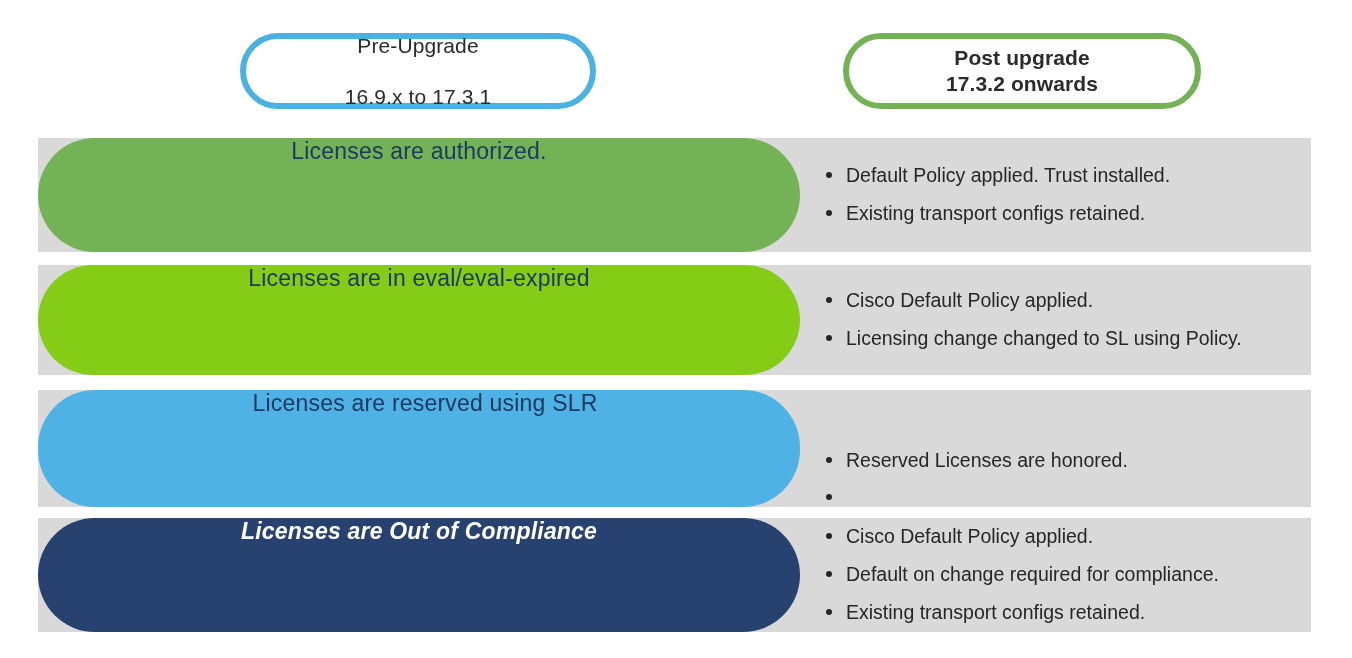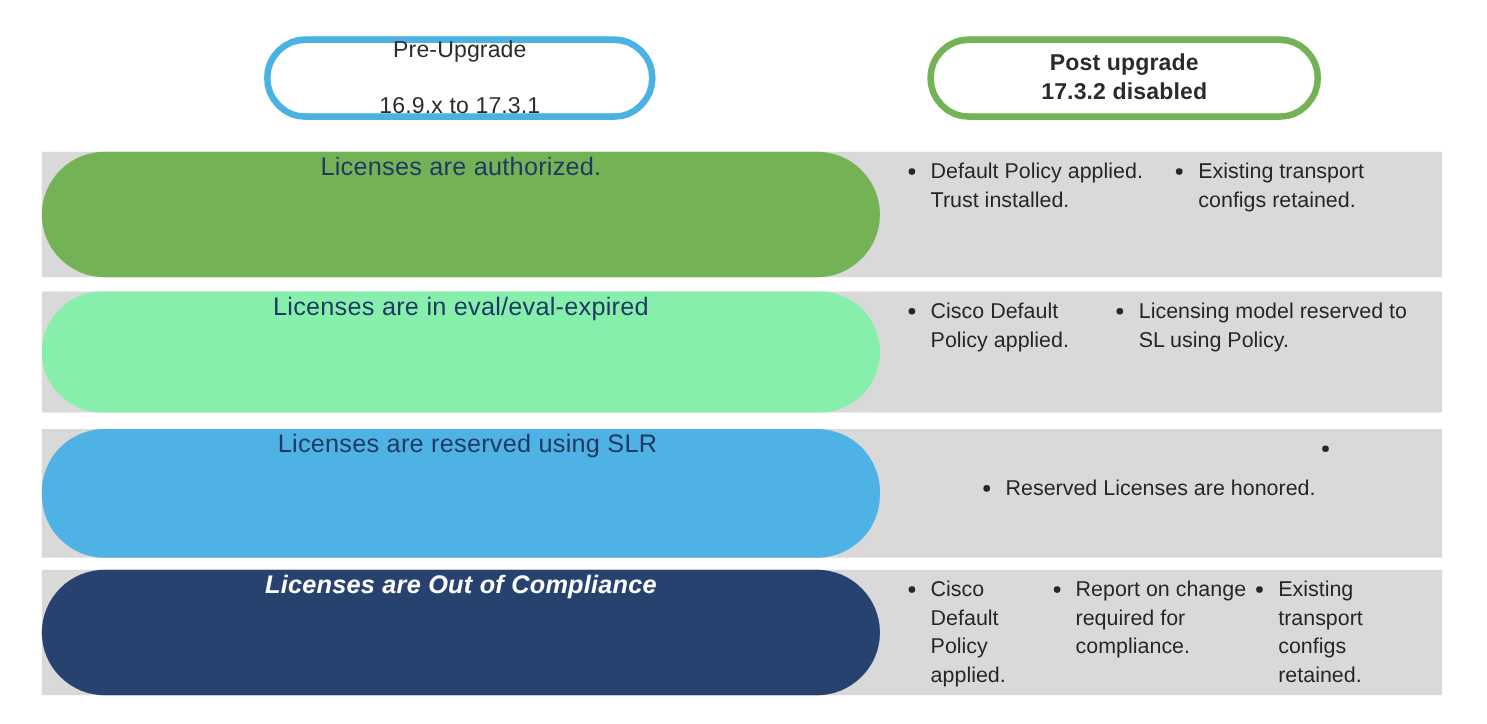--- a/index.html
+++ b/index.html
@@ -98,21 +98,21 @@
     font-weight: bold;
     font-style: italic;
   }
   .row-notes {
     position: absolute;
     left: 820px;
     top: 0;
     width: 470px;
     height: 100%;
     display: flex;
-    flex-direction: row;
+    flex-direction: column;
     justify-content: center;
     box-sizing: border-box;
   }
   .note {
     position: relative;
     padding-left: 26px;
     color: #262626;
     font-size: 19.5px;
     line-height: 1.33;
     margin: 6px 0;
@@ -138,21 +138,21 @@
 
 <div id="diagram">
 
   <div class="header-row">
     <div class="header-pill" id="pill-pre" style="border-color: rgb(73, 178, 227);">
       <span class="l1" style="color: rgb(43, 43, 43);">Pre-Upgrade</span>
       <span class="l2" style="color: rgb(43, 43, 43); margin-top: 25px;">16.9.x to 17.3.1</span>
     </div>
     <div class="header-pill" id="pill-post" style="border-color: rgb(116, 178, 86);">
       <span class="l1" style="color: rgb(43, 43, 43);">Post upgrade</span>
-      <span class="l2" style="color: rgb(43, 43, 43);">17.3.2 disabled</span>
+      <span class="l2" style="color: rgb(43, 43, 43);">17.3.2 onwards</span>
     </div>
   </div>
 
   <div class="row" id="row-0">
     <div class="row-band" style="background: rgb(217, 217, 217);"></div>
     <div class="row-pill" style="background: rgb(116, 178, 86); color: rgb(31, 56, 100);">
       <span>Licenses are authorized.</span>
     </div>
     <div class="row-notes">
       <div class="note" style="color: rgb(38, 38, 38);">
@@ -161,31 +161,31 @@
       </div>
       <div class="note" style="color: rgb(38, 38, 38);">
         <span class="dot" style="background: rgb(38, 38, 38);"></span>
         <span>Existing transport configs retained.</span>
       </div>
     </div>
   </div>
 
   <div class="row" id="row-1">
     <div class="row-band" style="background: rgb(217, 217, 217);"></div>
-    <div class="row-pill" style="background: #86efac; color: rgb(31, 56, 100);">
+    <div class="row-pill" style="background: #84cc16; color: rgb(31, 56, 100);">
       <span>Licenses are in eval/eval-expired</span>
     </div>
     <div class="row-notes">
       <div class="note" style="color: rgb(38, 38, 38);">
         <span class="dot" style="background: rgb(38, 38, 38);"></span>
         <span>Cisco Default Policy applied.</span>
       </div>
       <div class="note" style="color: rgb(38, 38, 38);">
         <span class="dot" style="background: rgb(38, 38, 38);"></span>
-        <span>Licensing model reserved to SL using Policy.</span>
+        <span>Licensing change changed to SL using Policy.</span>
       </div>
     </div>
   </div>
 
   <div class="row" id="row-2">
     <div class="row-band" style="background: rgb(217, 217, 217);"></div>
     <div class="row-pill" style="background: rgb(78, 179, 228); color: rgb(31, 56, 100); padding-left: 12px;">
       <span>Licenses are reserved using SLR</span>
     </div>
     <div class="row-notes">
@@ -204,21 +204,21 @@
     <div class="row-pill invert" style="background: rgb(39, 66, 110); color: rgb(255, 255, 255);">
       <span>Licenses are Out of Compliance</span>
     </div>
     <div class="row-notes">
       <div class="note" style="color: rgb(38, 38, 38);">
         <span class="dot" style="background: rgb(38, 38, 38);"></span>
         <span>Cisco Default Policy applied.</span>
       </div>
       <div class="note" style="color: rgb(38, 38, 38);">
         <span class="dot" style="background: rgb(38, 38, 38);"></span>
-        <span>Report on change required for compliance.</span>
+        <span>Default on change required for compliance.</span>
       </div>
       <div class="note" style="color: rgb(38, 38, 38);">
         <span class="dot" style="background: rgb(38, 38, 38);"></span>
         <span>Existing transport configs retained.</span>
       </div>
     </div>
   </div>
 
 </div>
 

